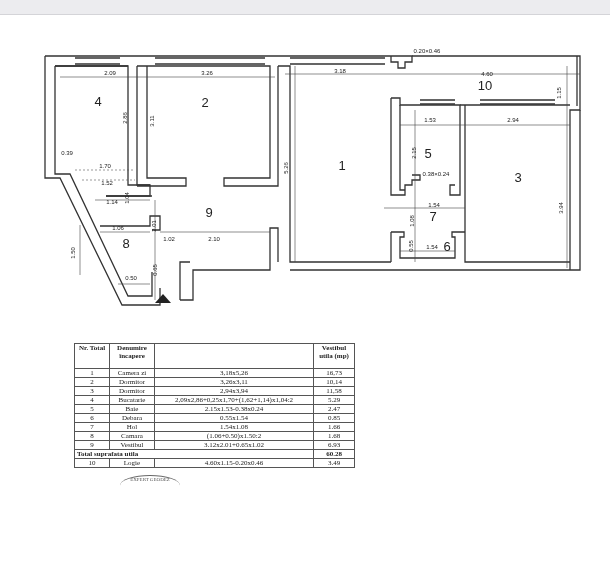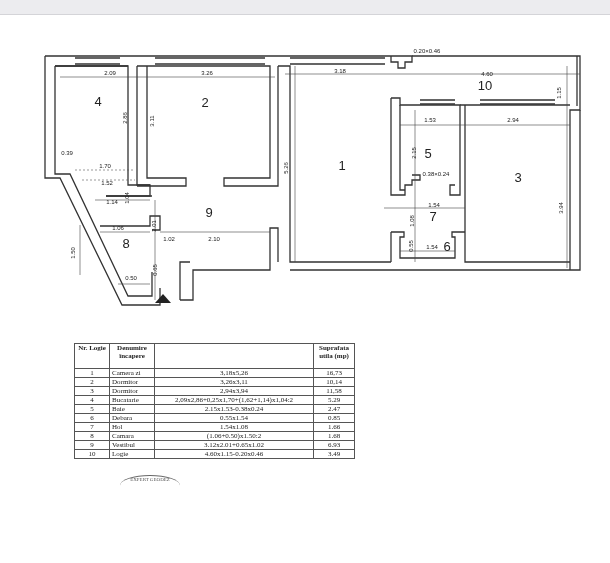--- a/index.html
+++ b/index.html
@@ -4,21 +4,21 @@
 <style>
   html, body { margin:0; padding:0; }
   body { width:610px; height:563px; background:#ffffff; position:relative; overflow:hidden; font-family:"Liberation Sans", sans-serif; }
   .topbar { position:absolute; left:0; top:0; width:610px; height:14px; background:#ececef; border-bottom:1px solid #d4d4d8; }
   svg.plan { position:absolute; left:0; top:0; }
   .dim { font-family:"Liberation Sans", sans-serif; font-size:6px; fill:#222; }
   .room { font-family:"Liberation Sans", sans-serif; font-size:13px; fill:#222; }
   .tbl { position:absolute; left:74px; top:343px; width:281px; border-collapse:collapse; font-family:"Liberation Serif", serif; font-size:7px; color:#222; }
   .tbl td, .tbl th { border:1px solid #555; padding:0 2px; line-height:8px; text-align:center; }
   .tbl th { font-weight:bold; vertical-align:top; }
-  .tbl td.l { text-align:left; }
+  .tbl td.l { text-align:center; }
   .tbl td.b { font-weight:bold; text-align:left; }
   .tbl td.bb { font-weight:bold; }
   .stamp { position:absolute; left:120px; top:475px; width:60px; height:20px; border-top:1px solid #666; border-radius:50% 50% 0 0; font-family:"Liberation Serif", serif; font-size:5px; color:#555; text-align:center; line-height:8px; }
 </style>
 </head>
 <body>
 
 <div class="topbar"></div>
 
 <svg class="plan" width="610" height="340" viewBox="0 0 610 340">
@@ -124,24 +124,24 @@
       <text x="214" y="241" class="dim" text-anchor="middle">2.10</text>
       <text x="75" y="253" class="dim" text-anchor="middle" transform="rotate(-90 75 253)">1.50</text>
       <text x="131" y="280" class="dim" text-anchor="middle">0.50</text>
       <text x="157" y="270" class="dim" text-anchor="middle" transform="rotate(-90 157 270)">0.65</text>
     </g>
 </svg>
 
 <table class="tbl">
   <thead>
     <tr>
-      <th style="width:30px">Nr. Logie</th>
+      <th style="width:30px">Nr. Total</th>
       <th style="width:40px;text-align:center">Denumire încapere</th>
       <th></th>
-      <th style="width:36px;height:24px">Suprafata utila (mp)</th>
+      <th style="width:36px;height:24px">Vestibul utila (mp)</th>
     </tr>
   </thead>
   <tbody id="tbody">
       <tr>
         <td>1</td>
         <td class="l">Camera zi</td>
         <td>3,18x5,26</td>
         <td>16,73</td>
       </tr>
       <tr>
@@ -186,20 +186,24 @@
         <td>(1.06+0.50)x1.50:2</td>
         <td>1.68</td>
       </tr>
       <tr>
         <td>9</td>
         <td class="l">Vestibul</td>
         <td>3.12x2.01+0.65x1.02</td>
         <td>6.93</td>
       </tr>
       <tr>
+        <td class="b" colspan="3">Total suprafata utila</td>
+        <td class="bb">60.28</td>
+      </tr>
+      <tr>
         <td>10</td>
         <td class="l">Logie</td>
         <td>4.60x1.15-0.20x0.46</td>
         <td>3.49</td>
       </tr>
     </tbody>
 </table>
 
 <div class="stamp">EXPERT GEODEZ</div>
 

